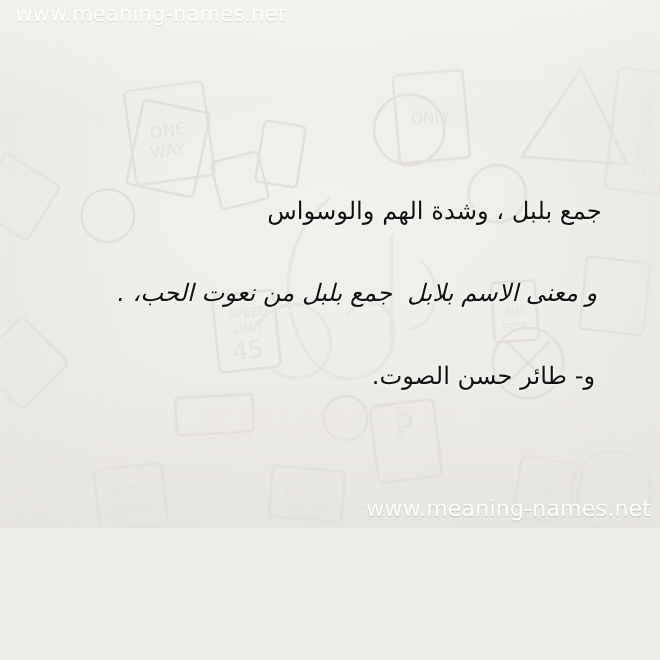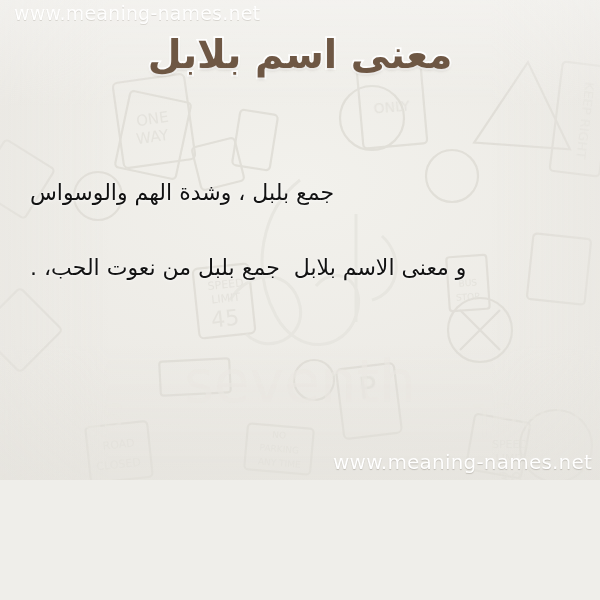--- a/index.html
+++ b/index.html
@@ -89,37 +89,37 @@
       0 2px 3px rgba(160,154,146,0.35);
   }
 
   
   .content {
     position: absolute;
     top: 178px;
     left: 0;
     right: 0;
     direction: rtl;
-    text-align: left;
-    padding: 0 20px 0 30px;
+    text-align: right;
+    padding: 0 53px 0 30px;
     box-sizing: border-box;
   }
   .meaning-line {
     font-size: 22px;
     line-height: 30px;
     color: #121212;
     font-weight: 400;
     margin: 0 0 45px 0;
     text-shadow:
       0 0 2px rgba(255,255,255,0.9),
       0 0 4px rgba(255,255,255,0.6);
     white-space: pre-wrap;
   }
   .meaning-line:last-child { margin-bottom: 0; }
-  .line-2 { padding-right: 4px; }
+  .line-2 { padding-right: 4px; font-style: italic; }
   .line-3 { padding-right: 6px; }
 </style>
 </head>
 <body>
 
 <div id="page">
 
   <div class="bg-layer bg-signs">
     <svg viewBox="0 0 600 600" xmlns="http://www.w3.org/2000/svg" aria-hidden="true">
       <g fill="none" stroke="#e0ded7" stroke-width="2.2" opacity="0.95">
@@ -188,22 +188,22 @@
         <path d="M356 214 L356 322"></path>
         <path d="M382 236 C 404 256, 400 292, 372 300"></path>
       </g>
     </svg>
   </div>
 
   <div class="bg-layer bg-vignette"></div>
 
   <div class="watermark watermark-top">www.meaning-names.net</div>
 
-  <h1 class="title">معنى اسم بلابل</h1>
 
   <div class="content">
     <p class="meaning-line line-1">جمع بلبل ، وشدة الهم والوسواس</p>
     <p class="meaning-line line-2">و معنى الاسم بلابل  جمع بلبل من نعوت الحب، .</p>
+    <p class="meaning-line line-3">و- طائر حسن الصوت.</p>
   </div>
 
   <div class="watermark watermark-bottom">www.meaning-names.net</div>
 
 </div>
 
 </body></html>

